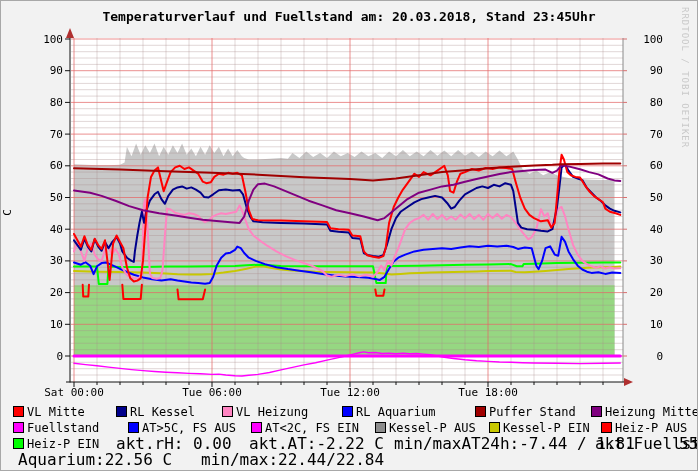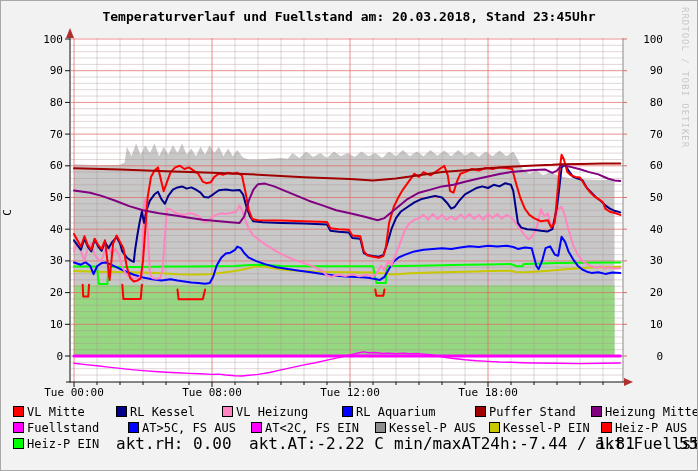--- a/index.html
+++ b/index.html
@@ -194,35 +194,36 @@
     <div class="ytick" style="left: 36px; top: 159.3px;">60</div>
     <div class="ytick right" style="left: 636px; top: 159.3px;">60</div>
     <div class="ytick" style="left: 36px; top: 127.6px;">70</div>
     <div class="ytick right" style="left: 636px; top: 127.6px;">70</div>
     <div class="ytick" style="left: 36px; top: 95.9px;">80</div>
     <div class="ytick right" style="left: 636px; top: 95.9px;">80</div>
     <div class="ytick" style="left: 36px; top: 64.2px;">90</div>
     <div class="ytick right" style="left: 636px; top: 64.2px;">90</div>
     <div class="ytick" style="left: 36px; top: 32.5px;">100</div>
     <div class="ytick right" style="left: 636px; top: 32.5px;">100</div>
-    <div class="xtick" style="left: 38px;">Tue 00:00</div>
-    <div class="xtick" style="left: 176px;">Tue 08:00</div>
+    <div class="xtick" style="left: 38px;">Sat 00:00</div>
+    <div class="xtick" style="left: 176px;">Tue 06:00</div>
     <div class="xtick" style="left: 314px;">Tue 12:00</div>
     <div class="xtick" style="left: 452px;">Tue 18:00</div>
     <div class="leg-item" style="left: 12px; top: 405px;"><span class="leg-sq" style="background: rgb(255, 0, 0);"></span><span class="leg-txt">VL Mitte</span></div>
     <div class="leg-item" style="left: 115px; top: 405px;"><span class="leg-sq" style="background: rgb(0, 0, 139);"></span><span class="leg-txt">RL Kessel</span></div>
     <div class="leg-item" style="left: 221px; top: 405px;"><span class="leg-sq" style="background: rgb(255, 133, 194);"></span><span class="leg-txt">VL Heizung</span></div>
     <div class="leg-item" style="left: 341px; top: 405px;"><span class="leg-sq" style="background: rgb(0, 0, 255);"></span><span class="leg-txt">RL Aquarium</span></div>
     <div class="leg-item" style="left: 474px; top: 405px;"><span class="leg-sq" style="background: rgb(160, 0, 0);"></span><span class="leg-txt">Puffer Stand</span></div>
     <div class="leg-item" style="left: 590px; top: 405px;"><span class="leg-sq" style="background: rgb(128, 0, 128);"></span><span class="leg-txt">Heizung Mitte</span></div>
     <div class="leg-item" style="left: 12px; top: 421px;"><span class="leg-sq" style="background: rgb(255, 0, 255);"></span><span class="leg-txt">Fuellstand</span></div>
     <div class="leg-item" style="left: 127px; top: 421px;"><span class="leg-sq" style="background: rgb(0, 0, 255);"></span><span class="leg-txt">AT&gt;5C, FS AUS</span></div>
     <div class="leg-item" style="left: 250px; top: 421px;"><span class="leg-sq" style="background: rgb(255, 0, 255);"></span><span class="leg-txt">AT&lt;2C, FS EIN</span></div>
     <div class="leg-item" style="left: 374px; top: 421px;"><span class="leg-sq" style="background: rgb(140, 140, 140);"></span><span class="leg-txt">Kessel-P AUS</span></div>
     <div class="leg-item" style="left: 488px; top: 421px;"><span class="leg-sq" style="background: rgb(200, 200, 0);"></span><span class="leg-txt">Kessel-P EIN</span></div>
     <div class="leg-item" style="left: 600px; top: 421px;"><span class="leg-sq" style="background: rgb(255, 0, 0);"></span><span class="leg-txt">Heiz-P AUS</span></div>
     <div class="leg-item" style="left: 12px; top: 437px;"><span class="leg-sq" style="background: rgb(0, 255, 0);"></span><span class="leg-txt">Heiz-P EIN</span></div>
     <div class="stat" style="left: 115px; top: 437px;">akt.rH: 0.00</div>
     <div class="stat" style="left: 248px; top: 437px;">akt.AT:-2.22 C</div>
     <div class="stat" style="left: 393px; top: 437px;">min/maxAT24h:-7.44 / 1.81</div>
     <div class="stat" style="left: 570px; top: 437px; margin-left: 24px;">akt.Fuellstand:</div>
     <div class="stat" style="left: 678px; top: 437px;">55</div>
+    <div class="stat" style="left: 17px; top: 453px;">Aquarium:22.56 C   min/max:22.44/22.84</div>
   </div>
 
 </body></html>

